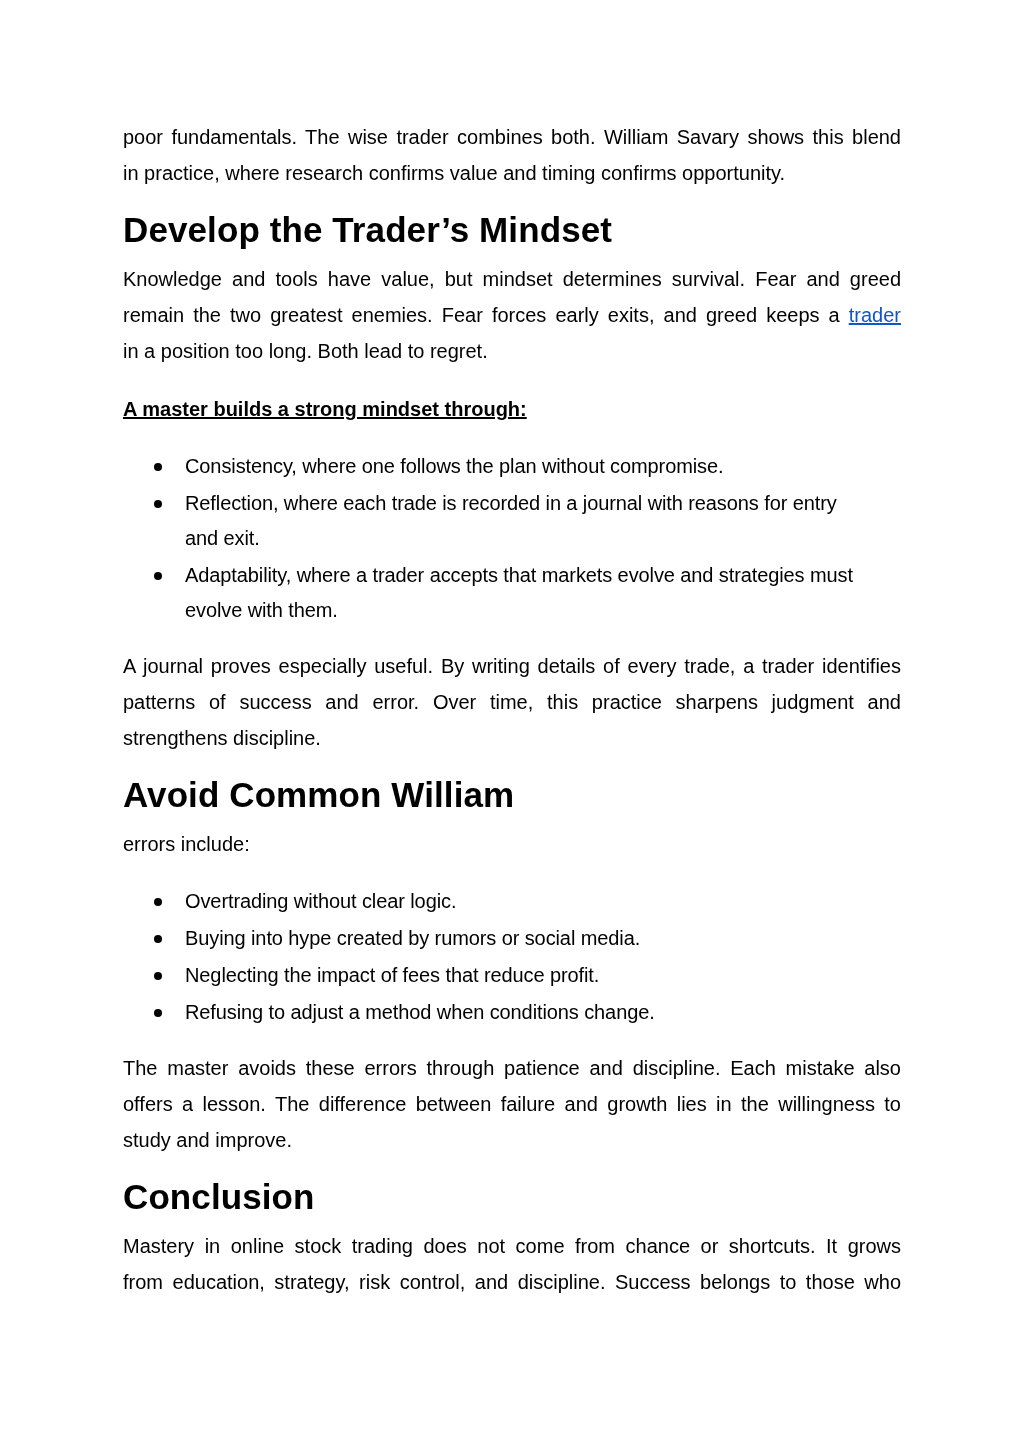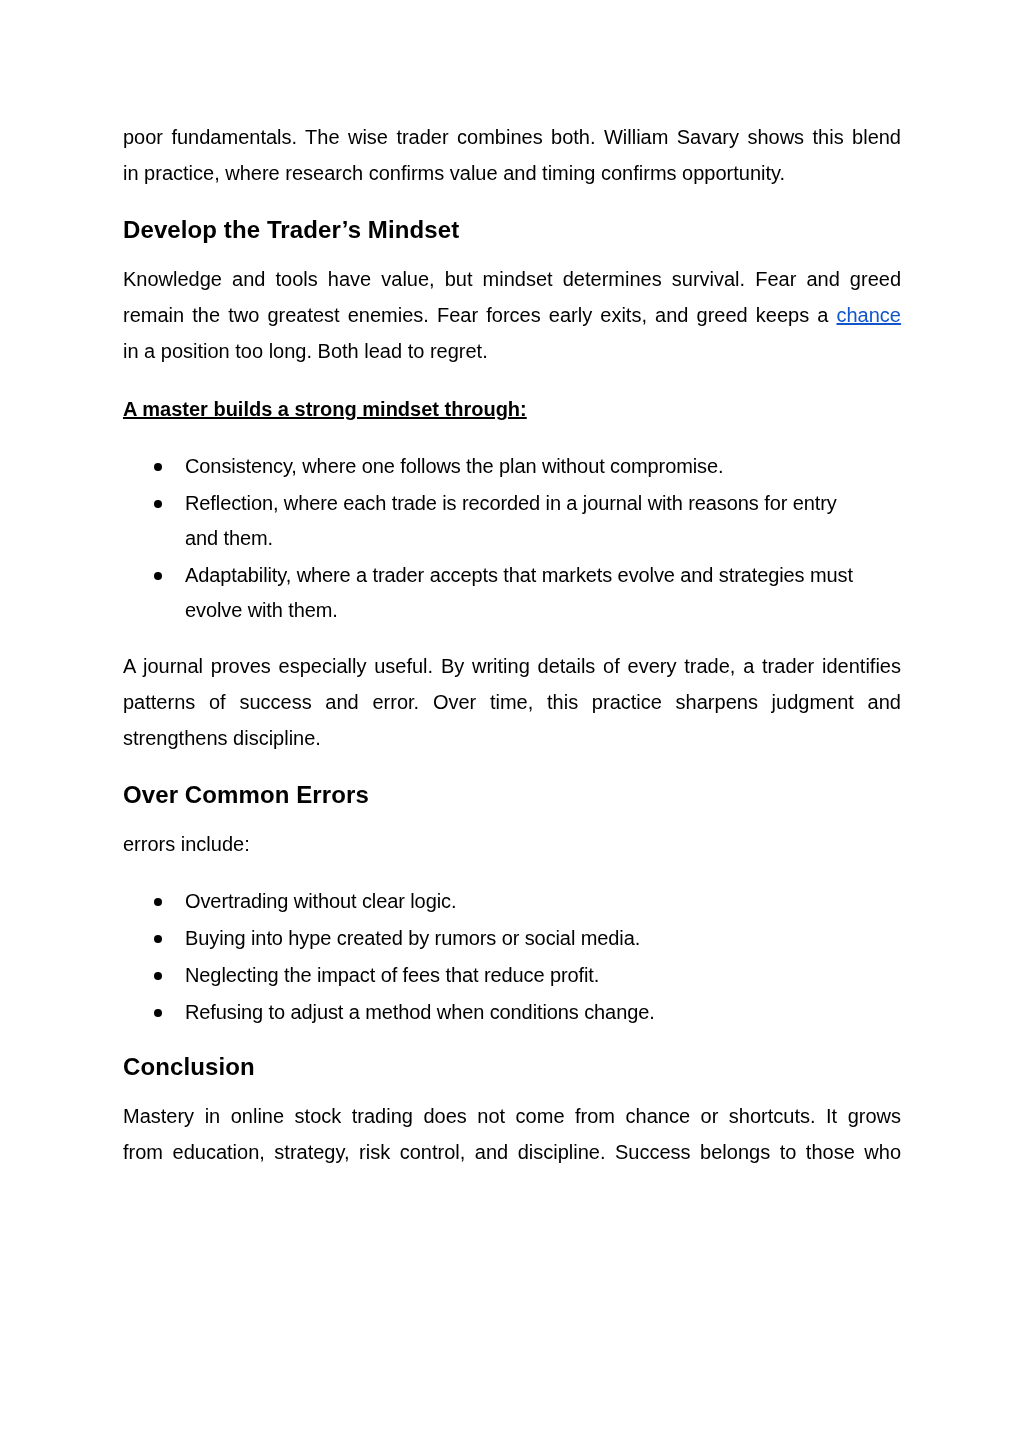--- a/index.html
+++ b/index.html
@@ -22,21 +22,21 @@
   .ln {
     display: block;
     text-align: justify;
     text-align-last: justify;
   }
   .ln.last {
     text-align-last: left;
   }
   .bold { font-weight: 700; text-decoration: underline; }
   h2.h {
-    font-size: 24px;
+    font-size: 35px;
     line-height: 34px;
     font-weight: 700;
     margin: 12px 0 14px 0;
     letter-spacing: 0.1px;
   }
   .list { margin: 21px 0 20px 0; }
   .li {
     position: relative;
     padding-left: 62px;
     font-size: 20px;
@@ -73,53 +73,53 @@
     <span class="ln">poor fundamentals. The wise trader combines both. William Savary shows this blend</span>
     <span class="ln last">in practice, where research confirms value and timing confirms opportunity.</span>
   </div>
 
   <h2 class="h">Develop the Trader’s Mindset</h2>
 
   <div class="para">
     <span class="ln">Knowledge and tools have value, but mindset determines survival. Fear and greed</span>
     <span class="ln">
       <span>remain the two greatest enemies. Fear forces early exits, and greed keeps a</span>
-      <a class="doclink" href="#">chance</a>
+      <a class="doclink" href="#">trader</a>
     </span>
     <span class="ln last">in a position too long. Both lead to regret.</span>
   </div>
 
   <div class="para bold">
     <span class="ln last">A master builds a strong mindset through:</span>
   </div>
 
   <div class="list">
     <div class="li">
       <span class="bullet"></span>
       <span class="ln">Consistency, where one follows the plan without compromise.</span>
     </div>
     <div class="li">
       <span class="bullet"></span>
       <span class="ln">Reflection, where each trade is recorded in a journal with reasons for entry</span>
-      <span class="ln">and them.</span>
+      <span class="ln">and exit.</span>
     </div>
     <div class="li">
       <span class="bullet"></span>
       <span class="ln">Adaptability, where a trader accepts that markets evolve and strategies must</span>
       <span class="ln">evolve with them.</span>
     </div>
   </div>
 
   <div class="para">
     <span class="ln">A journal proves especially useful. By writing details of every trade, a trader identifies</span>
     <span class="ln">patterns of success and error. Over time, this practice sharpens judgment and</span>
     <span class="ln last">strengthens discipline.</span>
   </div>
 
-  <h2 class="h">Over Common Errors</h2>
+  <h2 class="h">Avoid Common William</h2>
 
   <div class="para">
     <span class="ln last">errors include:</span>
   </div>
 
   <div class="list">
     <div class="li">
       <span class="bullet"></span>
       <span class="ln">Overtrading without clear logic.</span>
     </div>
@@ -130,20 +130,25 @@
     <div class="li">
       <span class="bullet"></span>
       <span class="ln">Neglecting the impact of fees that reduce profit.</span>
     </div>
     <div class="li">
       <span class="bullet"></span>
       <span class="ln">Refusing to adjust a method when conditions change.</span>
     </div>
   </div>
 
+  <div class="para">
+    <span class="ln">The master avoids these errors through patience and discipline. Each mistake also</span>
+    <span class="ln">offers a lesson. The difference between failure and growth lies in the willingness to</span>
+    <span class="ln last">study and improve.</span>
+  </div>
 
   <h2 class="h">Conclusion</h2>
 
   <div class="para">
     <span class="ln">Mastery in online stock trading does not come from chance or shortcuts. It grows</span>
     <span class="ln">from education, strategy, risk control, and discipline. Success belongs to those who</span>
   </div>
 
 </div>
 

